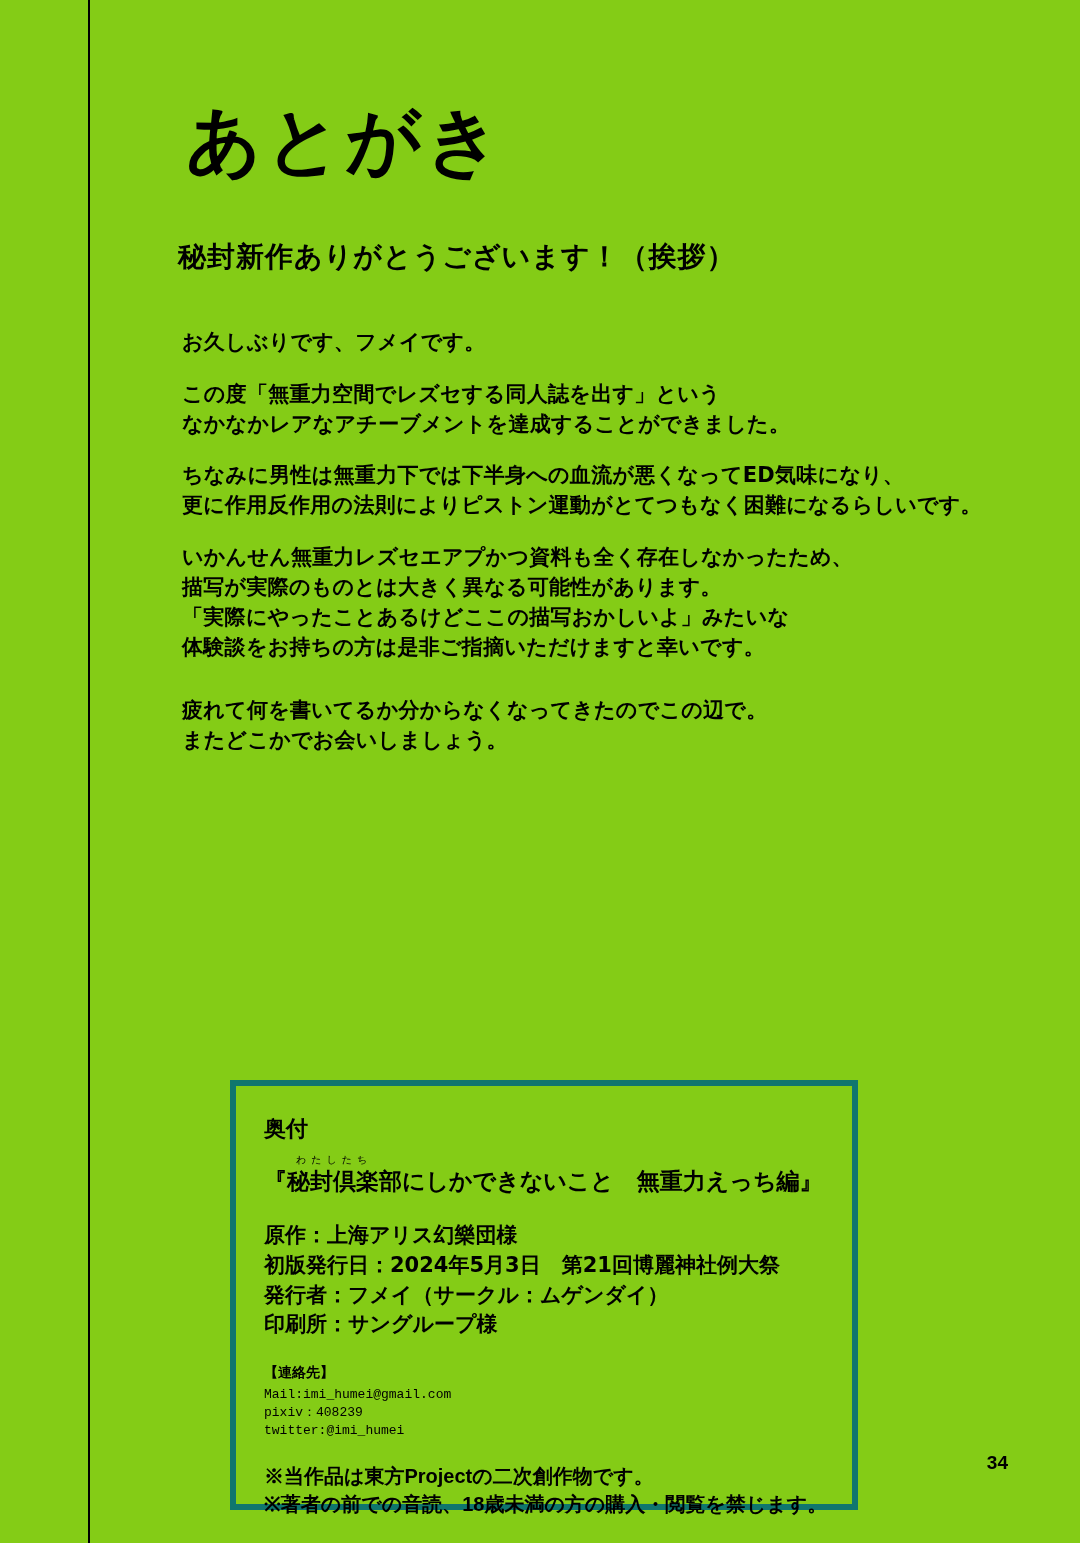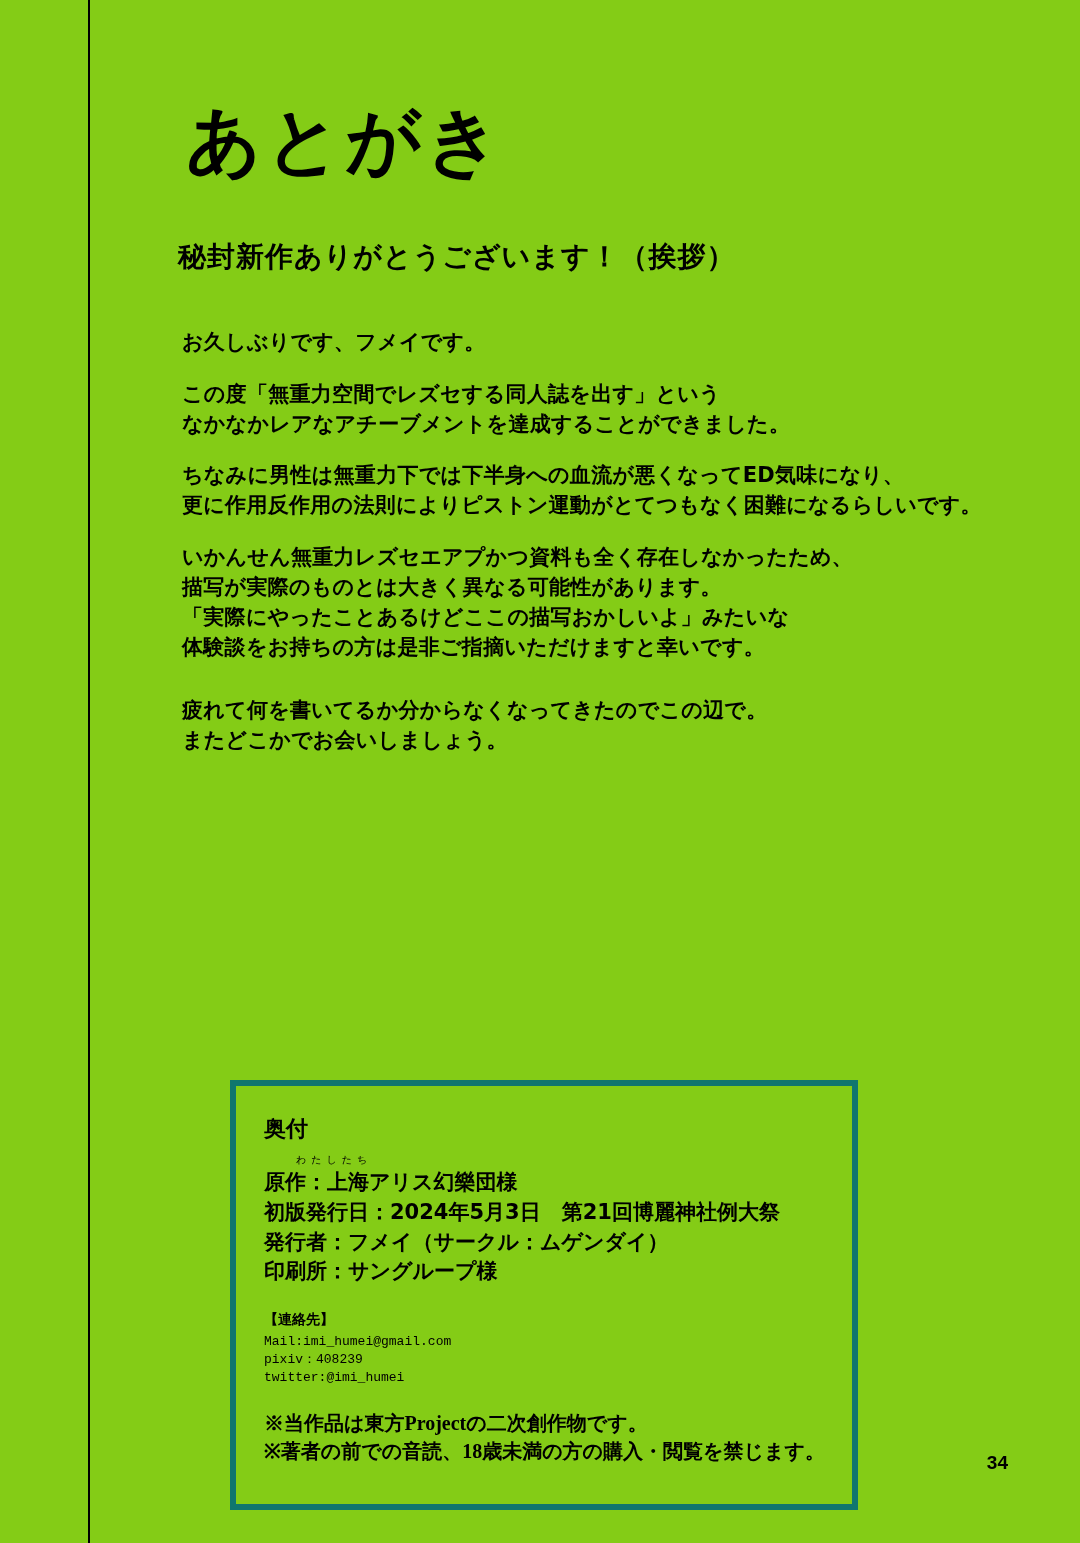--- a/index.html
+++ b/index.html
@@ -116,21 +116,21 @@
     margin: 0 0 4px 0;
   }
   .contact-lines {
     font-family: Liberation Mono, monospace;
     font-size: 13px;
     line-height: 1.38;
     margin: 0 0 22px 0;
     white-space: pre-line;
   }
   .notes {
-    font-family: Liberation Serif, serif;
+    font-family: Liberation Sans, sans-serif;
     font-size: 20px;
     font-weight: bold;
     line-height: 1.42;
     margin: 0;
     white-space: pre-line;
   }
   .page-number {
     position: absolute;
     right: 72px;
     top: 1452px;
@@ -163,20 +163,21 @@
     <p class="para gap-large">疲れて何を書いてるか分からなくなってきたのでこの辺で。
 またどこかでお会いしましょう。</p>
   </div>
 
   <div class="colophon">
     <div class="colophon-inner">
       <p class="colophon-heading">奥付</p>
 
       <p class="ruby-line">
         <span class="ruby-small">わたしたち</span>
+        <span>『秘封倶楽部にしかできないこと　無重力えっち編』</span>
       </p>
 
       <p class="credits">原作：上海アリス幻樂団様
 初版発行日：2024年5月3日　第21回博麗神社例大祭
 発行者：フメイ（サークル：ムゲンダイ）
 印刷所：サングループ様</p>
 
       <p class="contact-head">【連絡先】</p>
       <p class="contact-lines">Mail:imi_humei@gmail.com
 pixiv：408239

